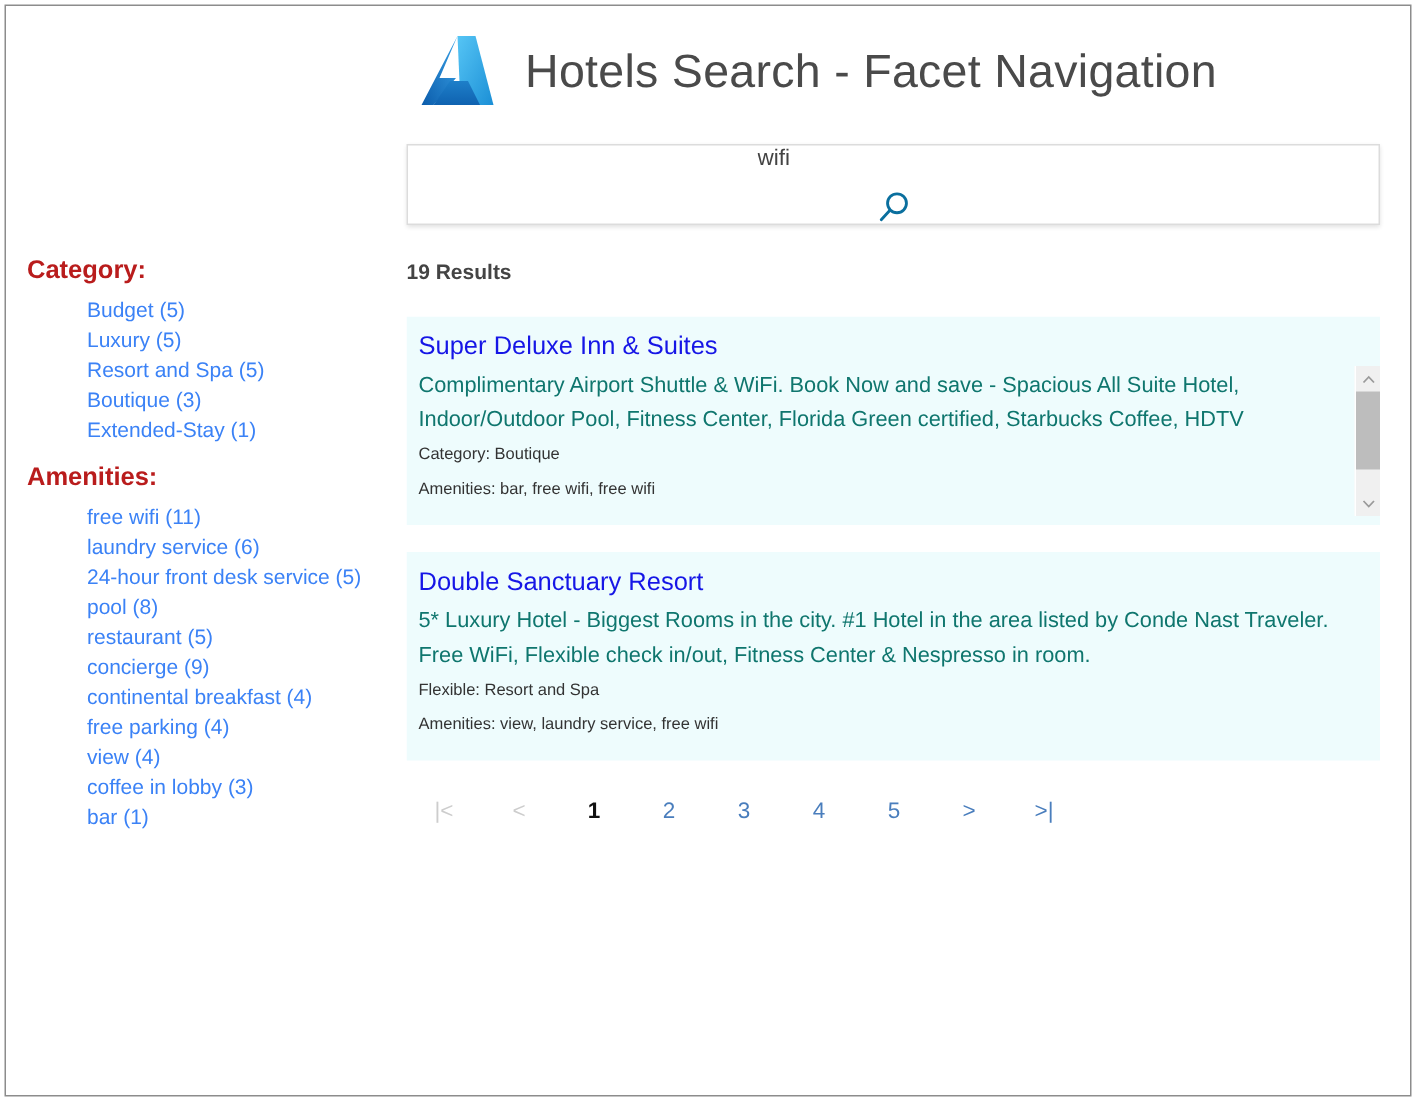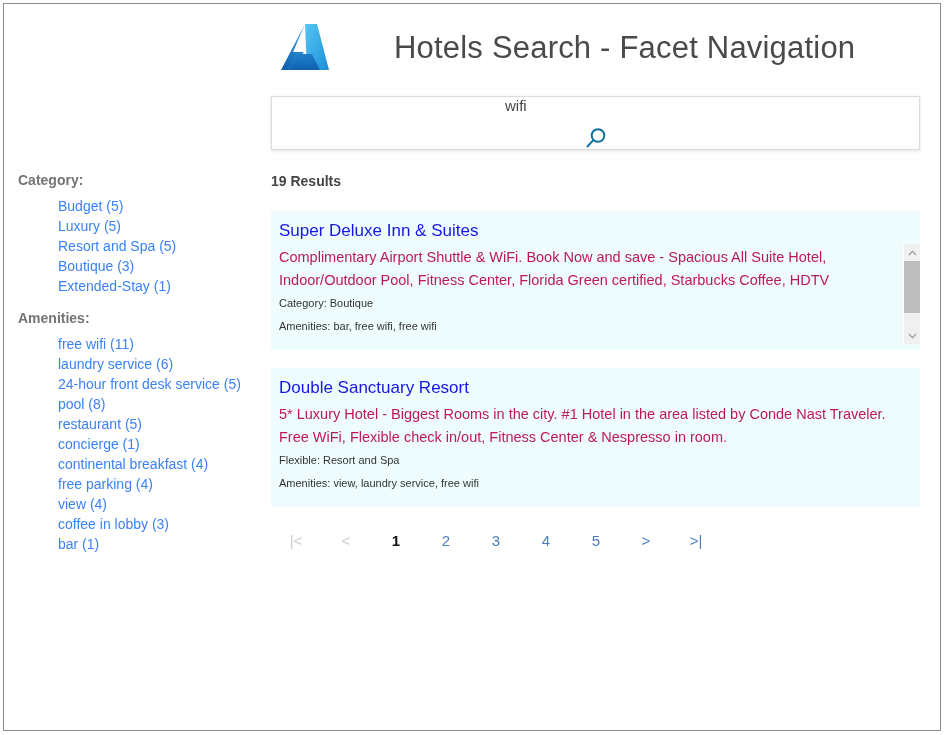--- a/index.html
+++ b/index.html
@@ -39,23 +39,23 @@
     position: absolute;
     left: 0;
     top: 0;
     width: 262px;
     height: 100%;
     box-sizing: border-box;
     padding: 168px 0 0 14px;
   }
   .facet-group { margin-bottom: 6px; }
   .facet-heading {
-    color: #737373;
+    color: #b91c1c;
     font-weight: bold;
-    font-size: 14px;
+    font-size: 17px;
     margin: 0 0 8px 0;
     line-height: 16px;
   }
   .facet-list {
     list-style: none;
     margin: 0 0 14px 0;
     padding: 0 0 0 40px;
   }
   .facet-list li { margin: 0; padding: 0; }
   .facet-link {
@@ -76,21 +76,20 @@
     right: 0;
     height: 100%;
   }
 
   .header {
     display: flex;
     align-items: center;
     padding: 10px 0 0 10px;
     height: 78px;
     box-sizing: border-box;
-    gap: 44px;
   }
   .logo {
     width: 58px;
     height: 58px;
     flex: 0 0 58px;
     display: block;
   }
   .app-title {
     font-size: 31px;
     color: #4a4a4a;
@@ -170,21 +169,21 @@
     color: #1616e6;
     font-size: 17px;
     line-height: 24px;
     margin: 0 0 3px 0;
     font-weight: normal;
     text-decoration: none;
     display: inline-block;
     cursor: pointer;
   }
   .result-desc {
-    color: #be185d;
+    color: #0f766e;
     font-size: 14.5px;
     line-height: 23px;
     margin: 0;
   }
   .result-meta {
     color: #333333;
     font-size: 11px;
     line-height: 23px;
     margin: 0;
   }
@@ -276,21 +275,21 @@
       </div>
 
       <div class="facet-group">
         <div class="facet-heading">Amenities:</div>
         <ul class="facet-list">
           <li><a class="facet-link">free wifi (11)</a></li>
           <li><a class="facet-link">laundry service (6)</a></li>
           <li><a class="facet-link">24-hour front desk service (5)</a></li>
           <li><a class="facet-link">pool (8)</a></li>
           <li><a class="facet-link">restaurant (5)</a></li>
-          <li><a class="facet-link">concierge (1)</a></li>
+          <li><a class="facet-link">concierge (9)</a></li>
           <li><a class="facet-link">continental breakfast (4)</a></li>
           <li><a class="facet-link">free parking (4)</a></li>
           <li><a class="facet-link">view (4)</a></li>
           <li><a class="facet-link">coffee in lobby (3)</a></li>
           <li><a class="facet-link">bar (1)</a></li>
         </ul>
       </div>
 
     </aside>
 

